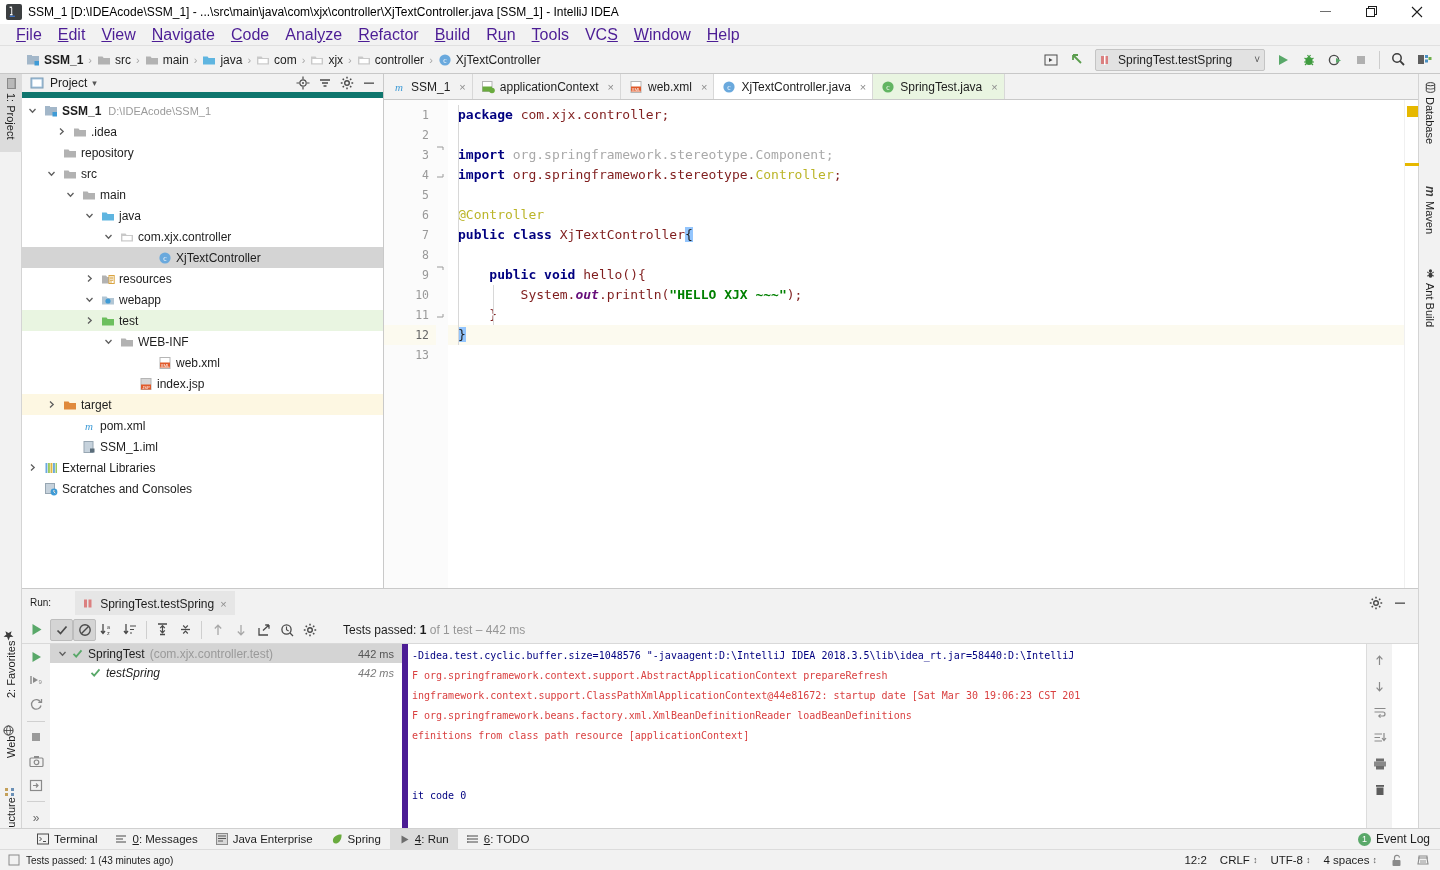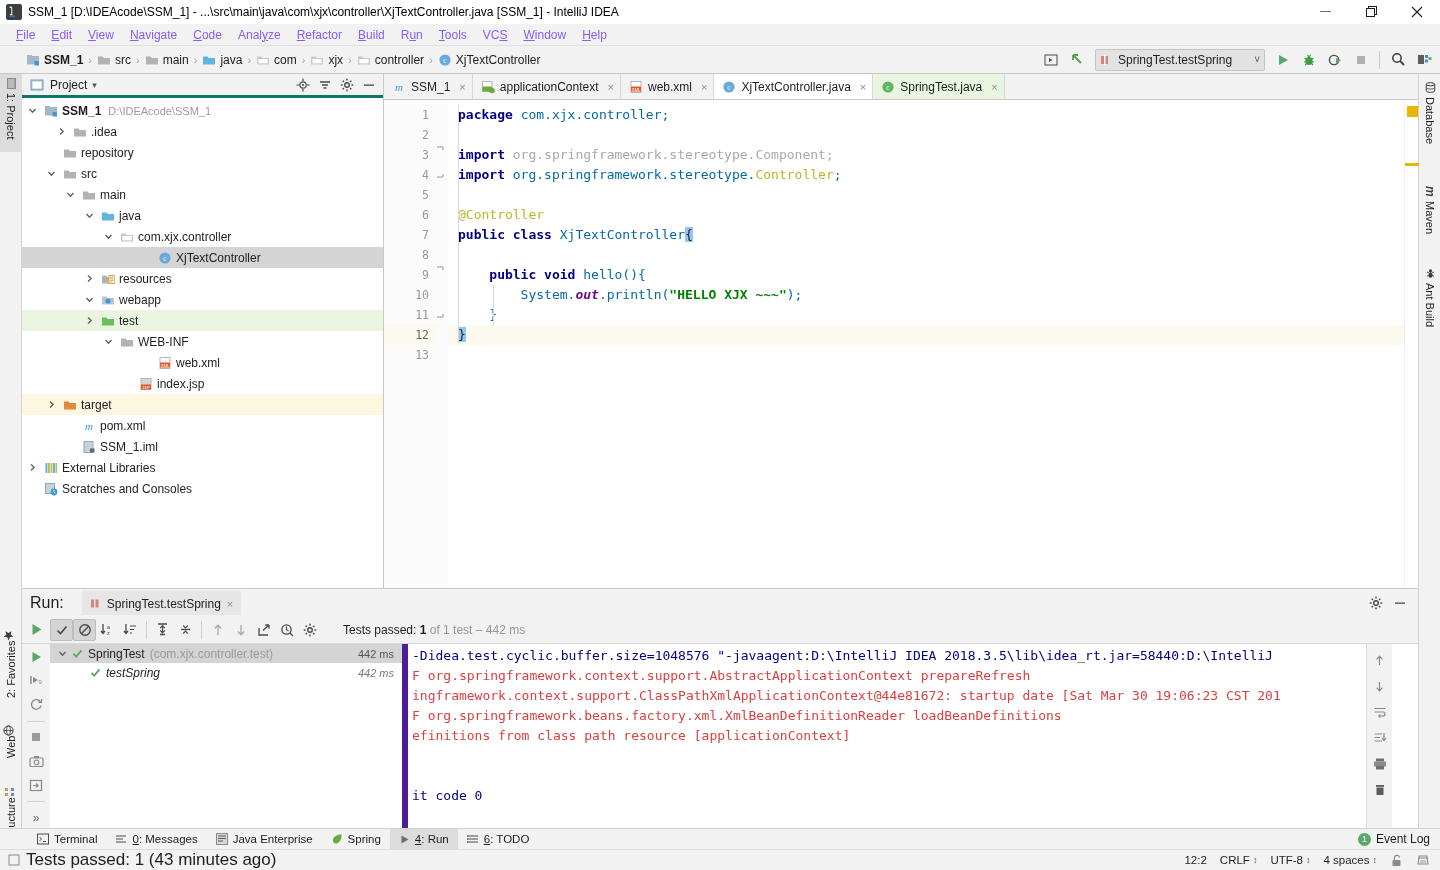--- a/index.html
+++ b/index.html
@@ -34,21 +34,21 @@
     font-size: 12px; color: #111;
   }
 
   
   .menubar {
     position: absolute; left: 0; top: 24px; width: 1440px; height: 22px;
     background: #f2f2f2; display: flex; align-items: center; padding-left: 8px;
     border-bottom: 1px solid #e0e0e0;
   }
   .menu-item {
-    padding: 2px 8px; font-size: 12px; color: #8b5cf6; cursor: default;
+    padding: 2px 8px; font-size: 16px; color: #4c1d95; cursor: default;
   }
   .menu-item u { text-decoration: underline; }
 
   
   .navbar {
     position: absolute; left: 0; top: 46px; width: 1440px; height: 28px;
     background: #f2f2f2; display: flex; align-items: center;
     border-bottom: 1px solid #c8c8c8;
   }
   .crumbs { display: flex; align-items: center; padding-left: 26px; }
@@ -88,21 +88,21 @@
     background: #f2f2f2; border-left: 1px solid #d4d4d4;
   }
 
   
   .projpanel {
     position: absolute; left: 22px; top: 74px; width: 362px; height: 514px;
     background: #ffffff; border-right: 1px solid #c9c9c9;
   }
   .proj-header {
     height: 24px; background: #f2f2f2; display: flex; align-items: center;
-    padding: 0 4px 0 8px; border-bottom: 3px solid #0f766e;
+    padding: 0 4px 0 8px; border-bottom: 6px solid #0f766e;
   }
   .proj-header .ph-title { font-size: 12px; margin-left: 6px; }
   .proj-header .ph-right { margin-left: auto; display: flex; align-items: center; gap: 2px;}
   .ph-btn { width: 20px; height: 20px; display:flex; align-items:center; justify-content:center; border-radius:2px;}
 
   .tree { position: relative; padding-top: 2px; font-size: 12px; }
   .trow {
     display: flex; align-items: center; height: 21px; white-space: nowrap;
     padding-right: 4px;
   }
@@ -146,36 +146,36 @@
     flex: 1; padding-top: 5px; font-family: "DejaVu Sans Mono", monospace;
     font-size: 13px; position: relative; overflow: hidden;
   }
   .cline { height: 20px; line-height: 20px; white-space: pre; padding-left: 10px; }
   .cline.cur { background: #fcfaef; }
   .kw { color: #000080; font-weight: bold; }
   .str { color: #008000; font-weight: bold; }
   .ann { color: #bbb529; }
   .gray { color: #a9a9a9; margin-top: 10px; }
   .fld { color: #660e7a; font-style: italic; font-weight: bold; }
-  .plain { color: #0369a1; }
+  .plain { color: #7f1d1d; }
   .brmatch { background: #93c5fd; }
 
   .ed-scroll {
     position: absolute; right: 0; top: 26px; width: 14px; height: 488px;
     background: #ffffff; border-left: 1px solid #f0f0f0;
   }
   .mark-y { position: absolute; background: #e6b800; }
 
   
   .runpanel {
     position: absolute; left: 22px; top: 588px; width: 1396px; height: 240px;
     background: #f2f2f2; border-top: 1px solid #c9c9c9;
   }
   .run-header { height: 27px; display: flex; align-items: center; padding-left: 8px; background:#f2f2f2; }
-  .run-label { font-size: 16px; margin-right: 18px; }
+  .run-label { font-size: 10px; margin-right: 24px; }
   .run-tab {
     display: flex; align-items: center; gap: 6px; height: 24px; padding: 0 8px;
     background: #e6e6e6; font-size: 12px; border-top: 2px solid #e6e6e6;
   }
   .run-header-right { margin-left:auto; display:flex; align-items:center; gap:4px; padding-right: 8px;}
 
   .run-toolbar {
     position: absolute; left: 0; top: 27px; width: 1396px; height: 28px;
     display: flex; align-items: center; background: #f2f2f2;
     border-bottom: 1px solid #d9d9d9;
@@ -202,21 +202,21 @@
   .ttrow.sel { background: #d4d4d4; }
   .ttrow .tt-arrow { width: 14px; color: #6e6e6e; font-size: 9px; text-align:center;}
   .ttrow .tt-check { color: #59a869; margin-right: 5px; font-size: 11px; }
   .ttrow .tt-pkg { color: #9a9a9a; margin-left: 5px; }
   .ttrow .tt-ms { margin-left: auto; color: #7a7a7a; font-size: 11px; padding-right: 8px;}
   .ttrow.sel .tt-ms { color: #555; }
 
   .console {
     position: absolute; left: 386px; top: 55px; width: 984px; height: 185px;
     background: #ffffff; font-family: "DejaVu Sans Mono", monospace;
-    font-size: 13px; overflow: hidden; padding-top: 2px;
+    font-size: 10px; overflow: hidden; padding-top: 2px;
   }
   .conline { height: 20px; line-height: 20px; white-space: pre; padding-left: 4px; color: #000080; }
   .conline.red { color: #d94040; }
   .conline.blue { color: #000080; }
 
   .console-right {
     position: absolute; right: 26px; top: 55px; width: 26px; height: 185px;
     background: #f2f2f2; display: flex; flex-direction: column; align-items: center;
     padding-top: 6px; gap: 6px; border-left: 1px solid #dcdcdc;
   }
@@ -240,21 +240,21 @@
   .evlog-badge {
     width: 13px; height: 13px; border-radius: 50%; background: #59a869; color: #fff;
     font-size: 9px; display: flex; align-items: center; justify-content: center;
   }
 
   
   .statusbar {
     position: absolute; left: 0; top: 849px; width: 1440px; height: 21px;
     background: #f2f2f2; display: flex; align-items: center; border-top: 1px solid #dcdcdc;
   }
-  .sb-left { display: flex; align-items: center; gap: 6px; padding-left: 8px; font-size: 17px; }
+  .sb-left { display: flex; align-items: center; gap: 6px; padding-left: 8px; font-size: 10px; }
   .sb-right { margin-left: auto; display: flex; align-items: center; gap: 13px; padding-right: 10px; font-size: 11.5px;}
   .sb-right .sbi { display:flex; align-items:center; gap: 3px;}
   .caret { color: #555; font-size: 9px; }
 
   svg { display: block; }
 </style>
 </head>
 <body>
 
 <div id="app">

